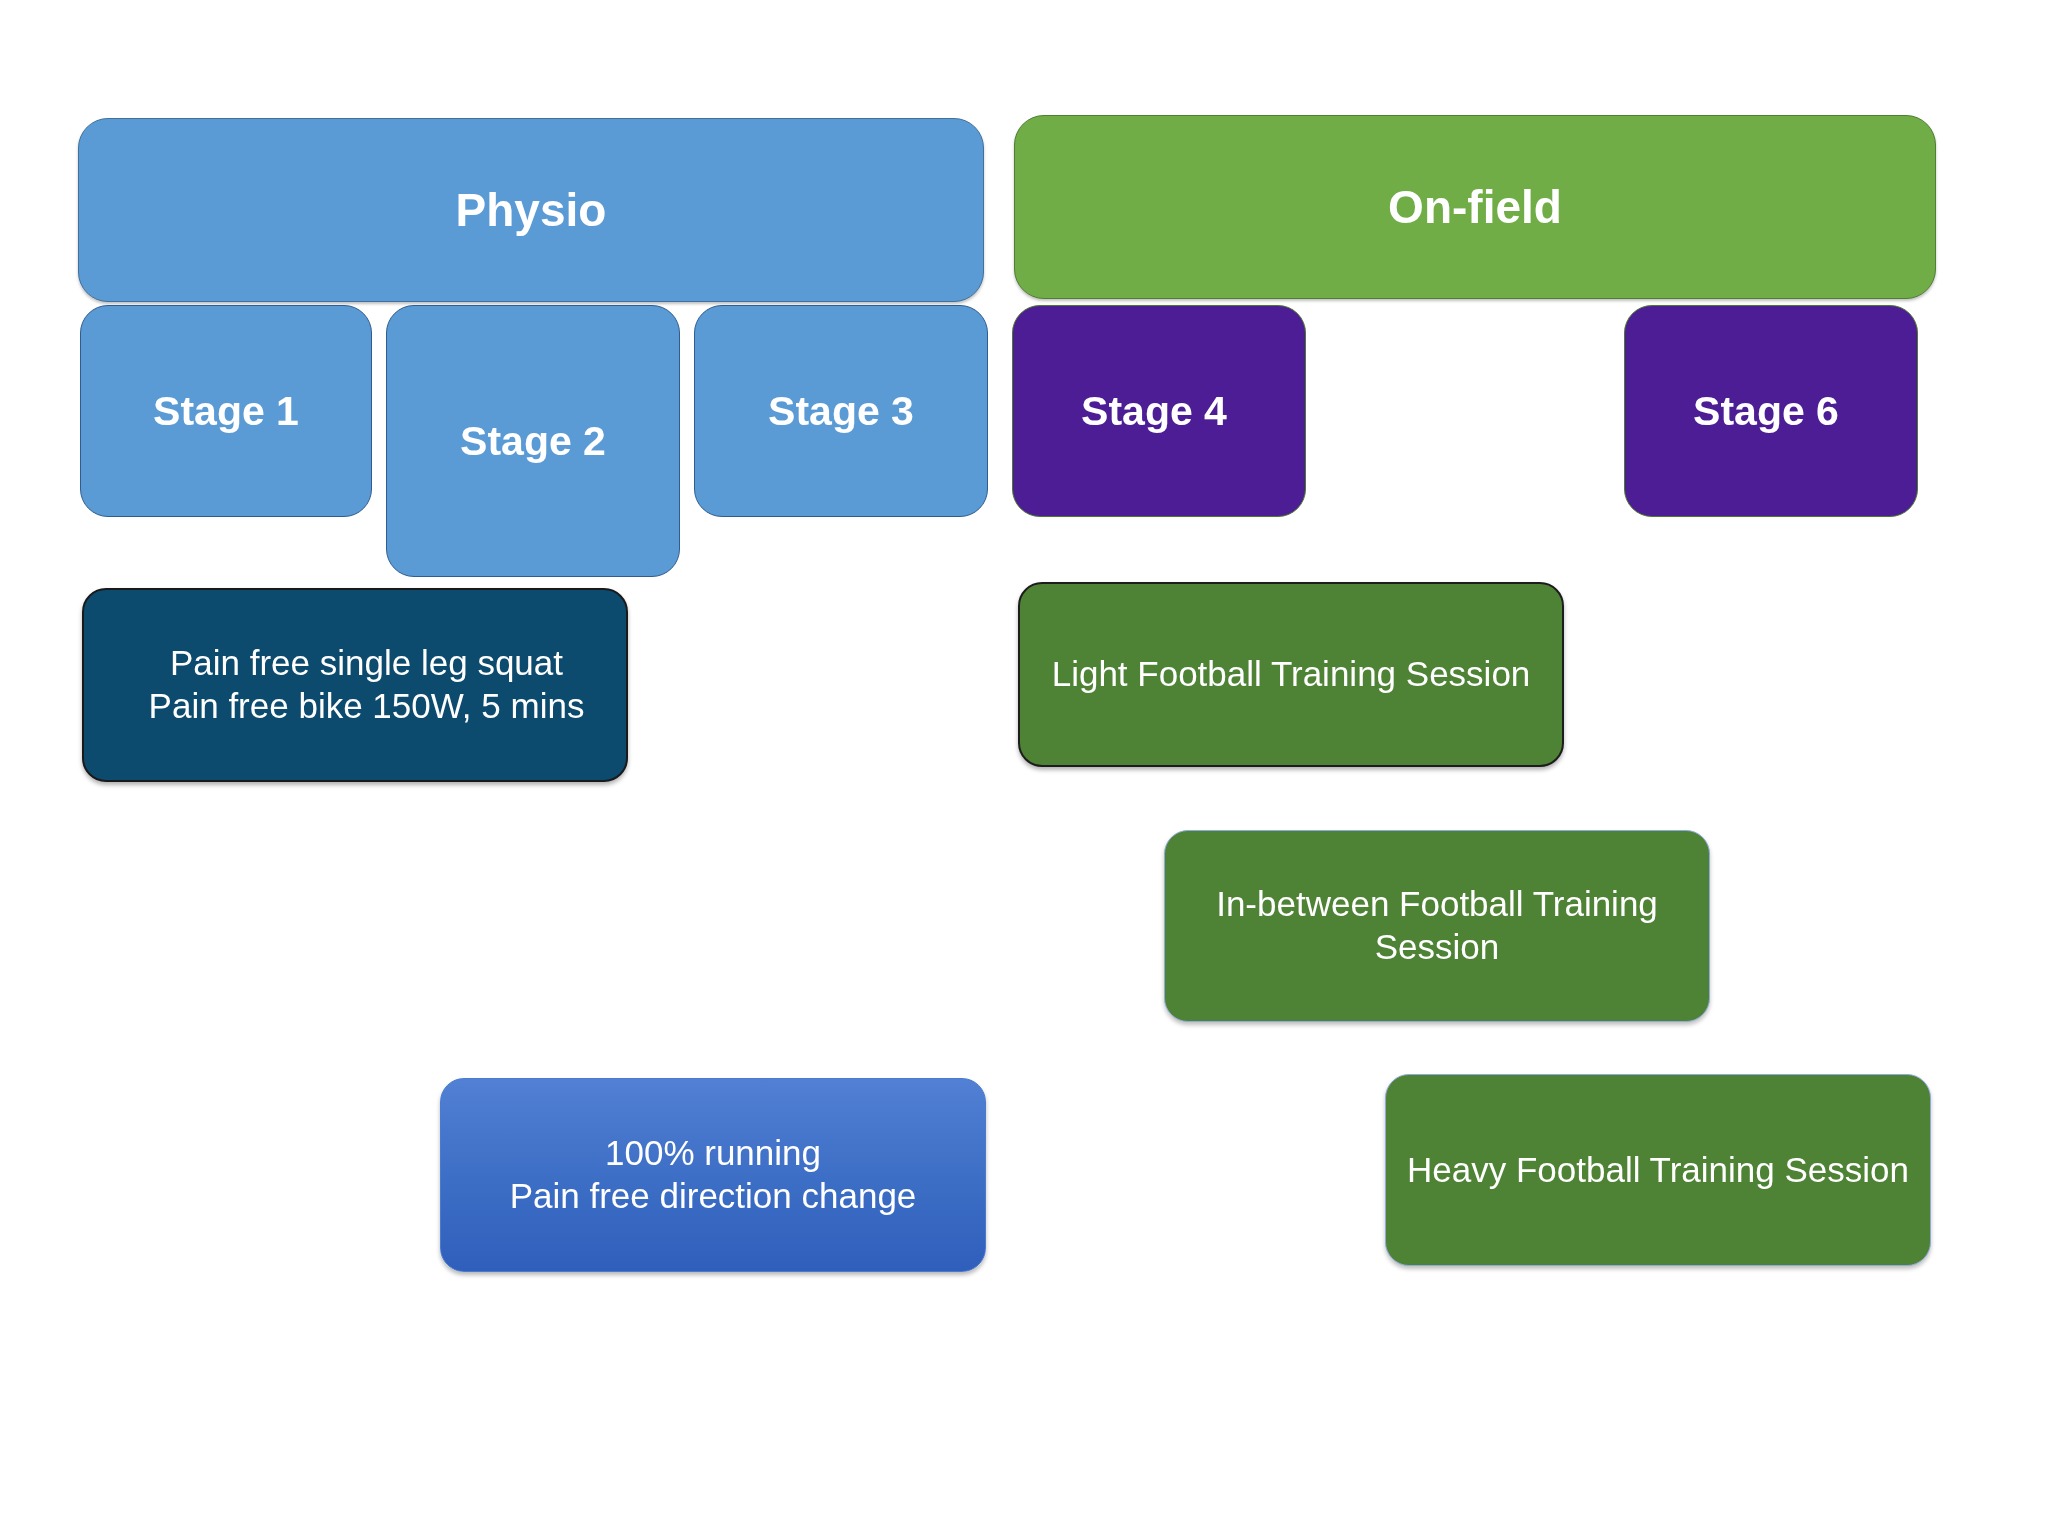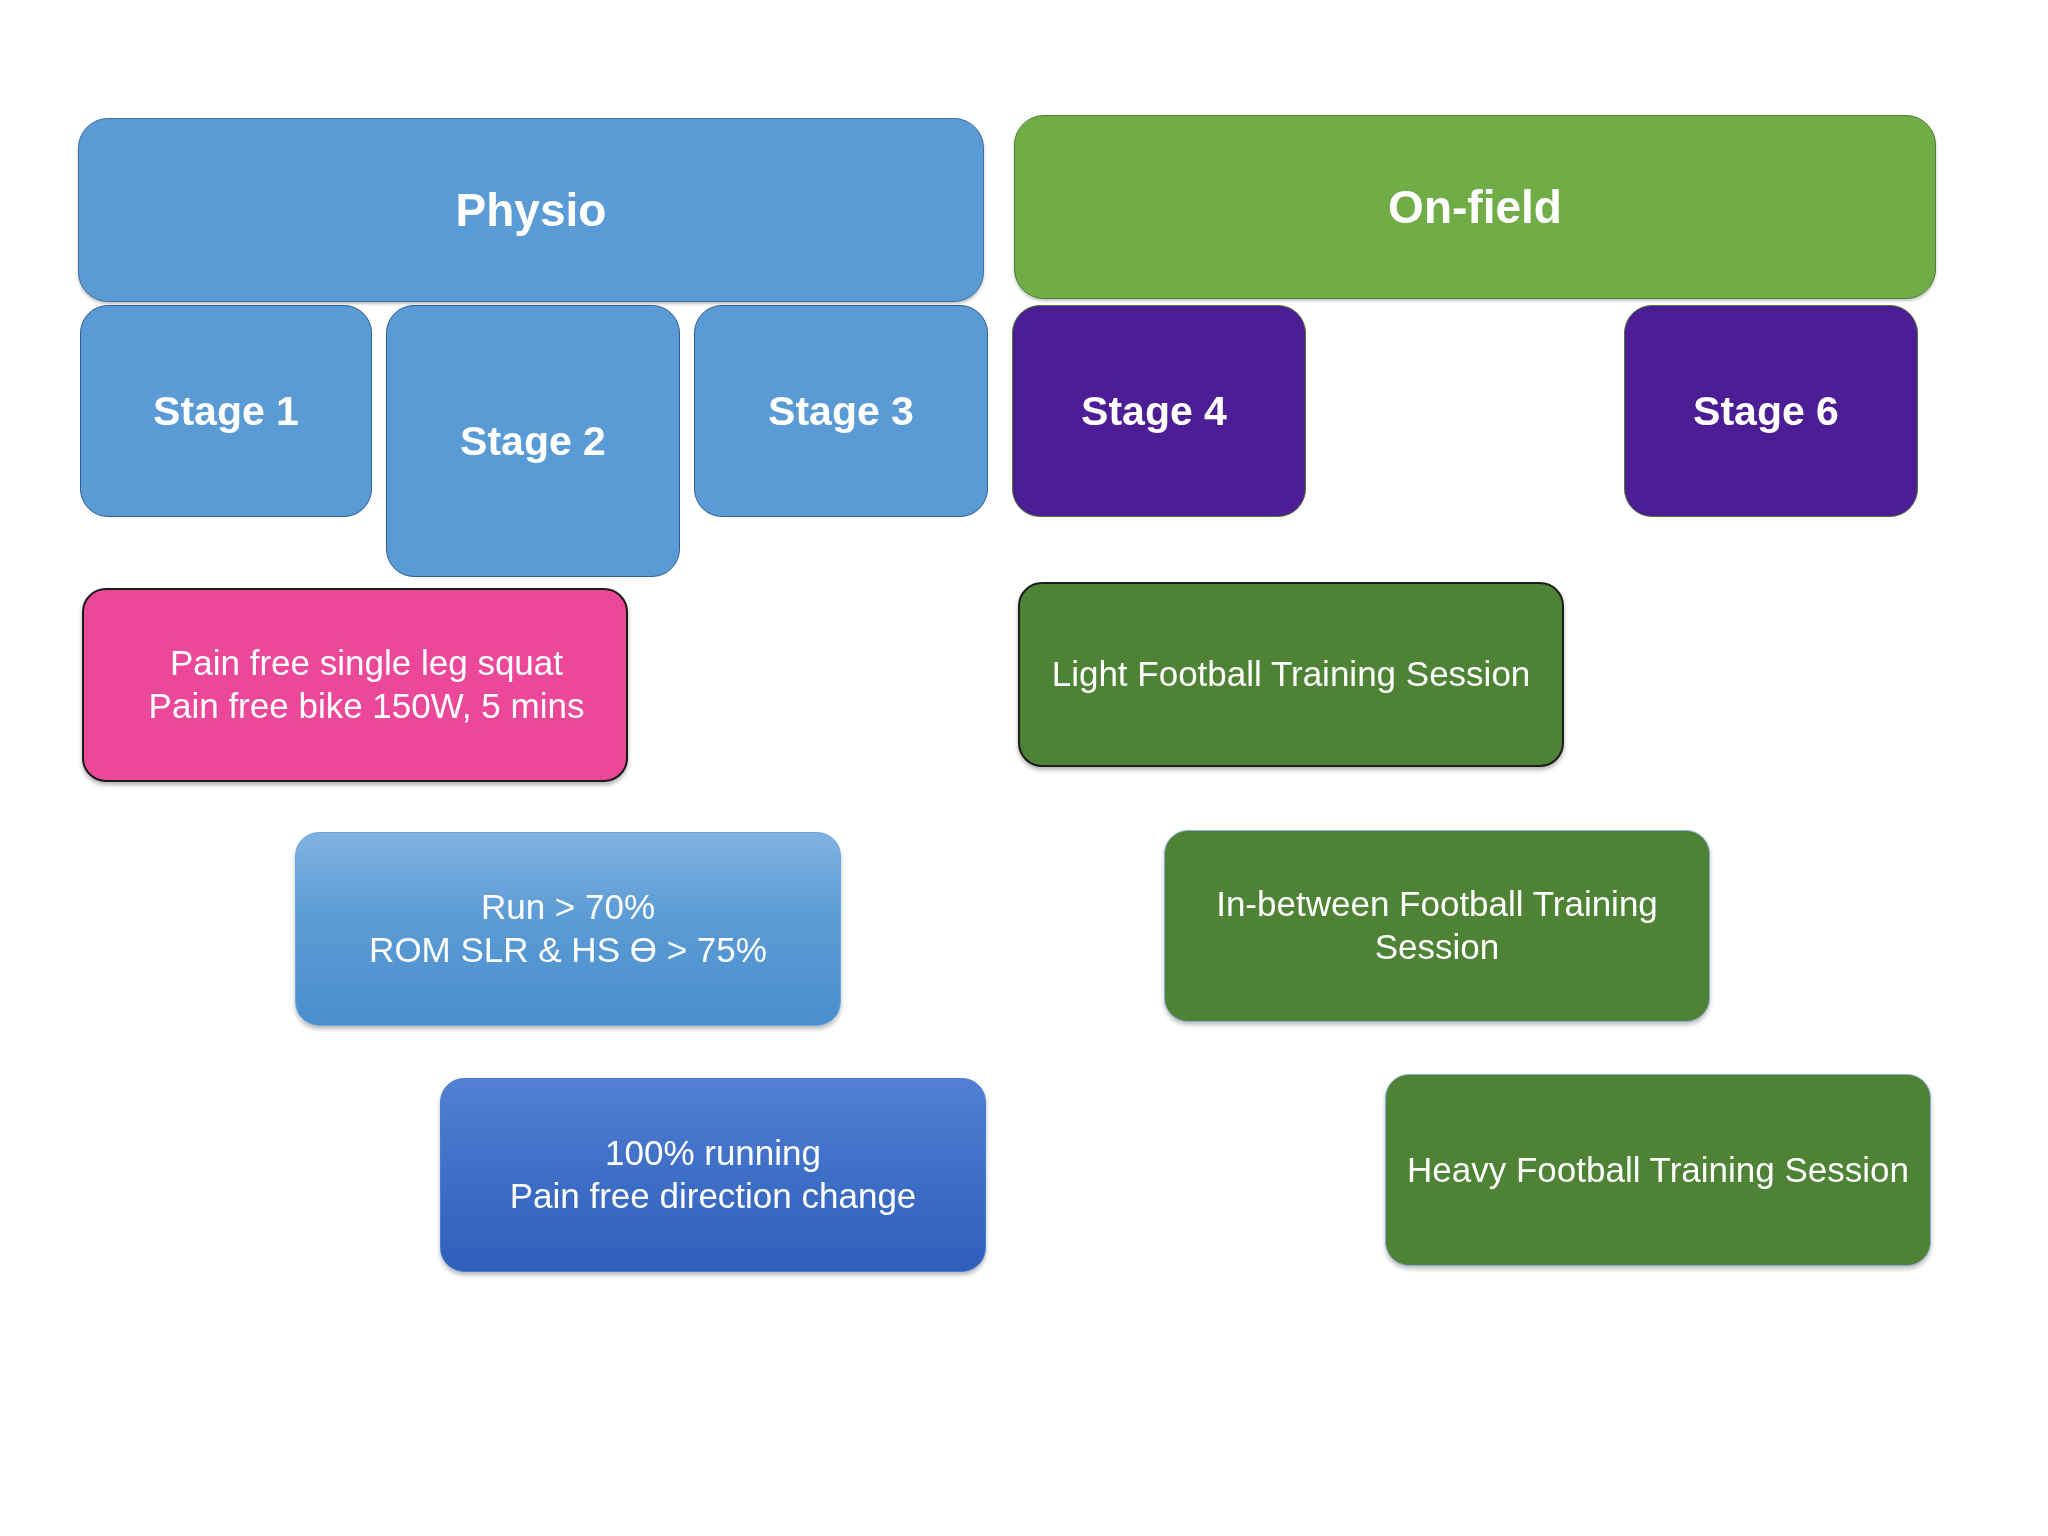--- a/index.html
+++ b/index.html
@@ -65,21 +65,21 @@
     padding-left: 8px;
   }
 
   
   .detail {
     font-size: 35px;
     font-weight: 400;
     border-radius: 24px;
   }
   .d-blue-dark {
-    background: #ec4899;
+    background: #0c4a6e;
     border: 2px solid #1a1a1a;
     box-shadow: 0 3px 4px rgba(0,0,0,0.30);
     padding-left: 41px;
   }
   .d-blue-grad {
     background: linear-gradient(180deg, #7fb2e0 0%, #5b9bd5 45%, #4a8fce 100%);
     border: 1px solid #6fa8da;
     box-shadow: 0 3px 4px rgba(0,0,0,0.28);
   }
   .d-blue-royal {
@@ -130,24 +130,20 @@
 
   <div class="box stage stage-green" style="left:1624px; top:305px; width:294px; height:212px;">
     <span>Stage 6</span>
   </div>
 
   <div class="box detail d-blue-dark" style="left:82px; top:588px; width:546px; height:194px;">
     <span>Pain free  single leg squat
 Pain free bike 150W, 5 mins</span>
   </div>
 
-  <div class="box detail d-blue-grad" style="left:295px; top:832px; width:546px; height:194px;">
-    <span>Run &gt; 70%
-ROM SLR &amp; HS Ө &gt; 75%</span>
-  </div>
 
   <div class="box detail d-blue-royal" style="left:440px; top:1078px; width:546px; height:194px;">
     <span>100% running
 Pain free direction change</span>
   </div>
 
   <div class="box detail d-green-dark" style="left:1018px; top:582px; width:546px; height:185px;">
     <span>Light Football Training Session</span>
   </div>
 

